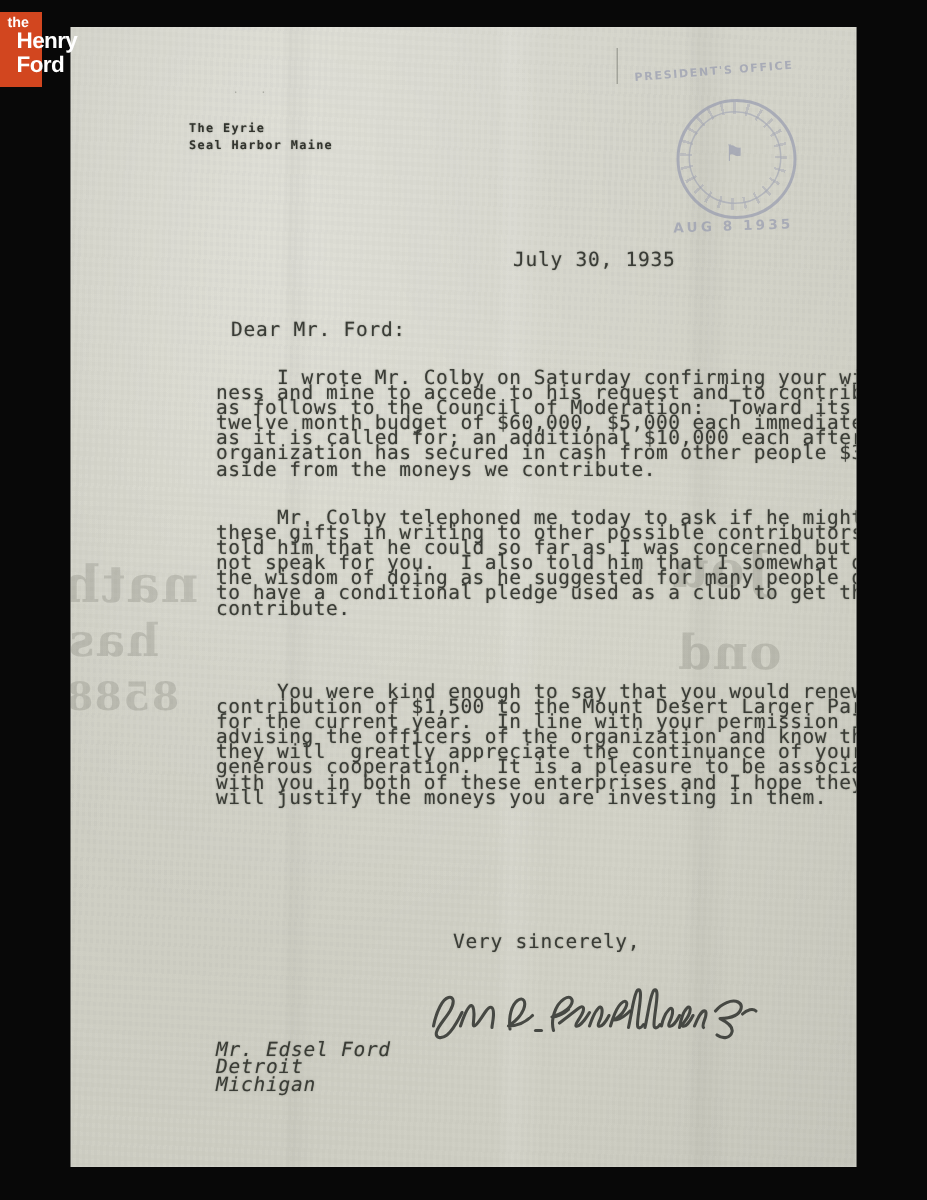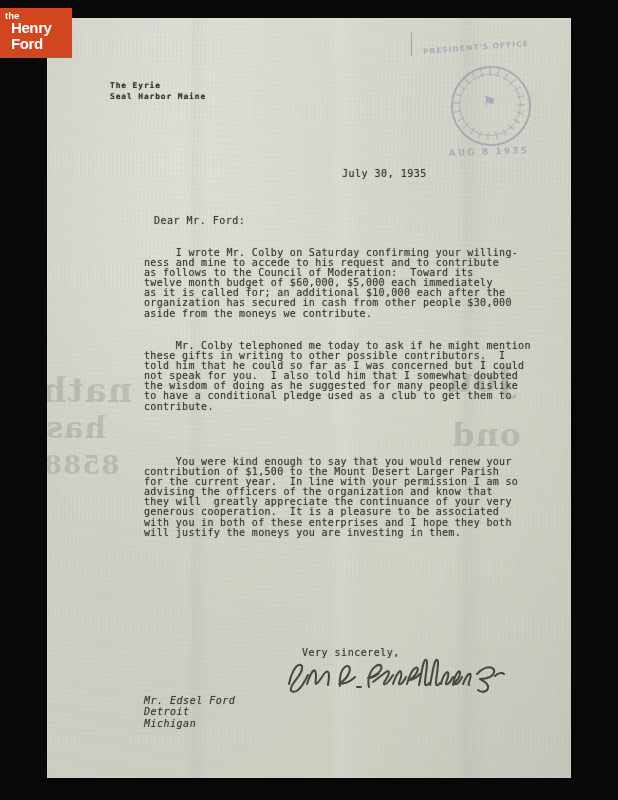--- a/index.html
+++ b/index.html
@@ -90,31 +90,31 @@
   .ghost.g2 { left: -2px;  top: 392px; font-size: 30px; }
   .ghost.g3 { left: -4px;  top: 432px; font-size: 26px; }
   .ghost.g4 { left: 400px; top: 342px; font-size: 34px; }
   .ghost.g5 { left: 404px; top: 398px; font-size: 32px; }
 
   
   .typed {
     position: absolute;
     z-index: 3;
     font-family: "DejaVu Sans Mono", monospace;
-    font-size: 10px;
+    font-size: 13px;
     line-height: 10.1px;
     color: #3a3c36;
     white-space: pre;
     letter-spacing: 0.15px;
     text-shadow: 0 0 1.1px rgba(70,72,62,0.55);
     user-select: none;
   }
 
   #letterhead {
-    left: 63px;
+    left: 79px;
     top: 62px;
     font-weight: 700;
     font-size: 7.9px;
     line-height: 11px;
     letter-spacing: 0.9px;
     color: #32342e;
   }
 
   #dateline {
     left: 295px;
@@ -133,21 +133,21 @@
     letter-spacing: 0.32px;
   }
   #para-1 { top: 230px; }
   #para-2 { top: 323px; }
   #para-3 { top: 439px; }
   #para-4 { top: 540px; }
   #para-5 { top: 586px; }
 
   #closing {
     left: 255px;
-    top: 630px;
+    top: 606px;
     letter-spacing: 0.5px;
   }
 
   #recipient {
     left: 97px;
     top: 677px;
     line-height: 11.3px;
     letter-spacing: 0.5px;
     font-style: italic;
   }
@@ -277,21 +277,21 @@
     height: 24px;
     background: rgba(70,72,64,0.35);
   }
 
   
   #logo {
     position: absolute;
     z-index: 10;
     left: 0;
     top: 8px;
-    width: 72px;
+    width: 28px;
     height: 50px;
     background: #d2461f;
     color: #ffffff;
     font-family: "Liberation Sans", sans-serif;
     user-select: none;
   }
   #logo-the {
     position: absolute;
     left: 5px;
     top: 3px;

